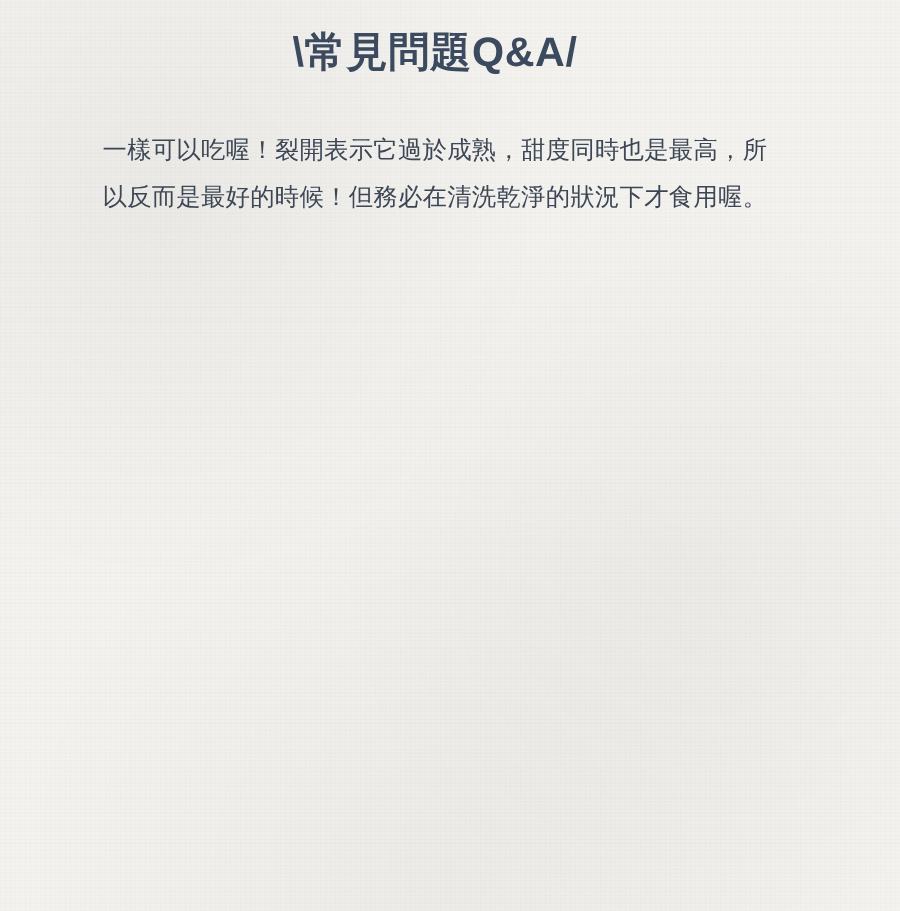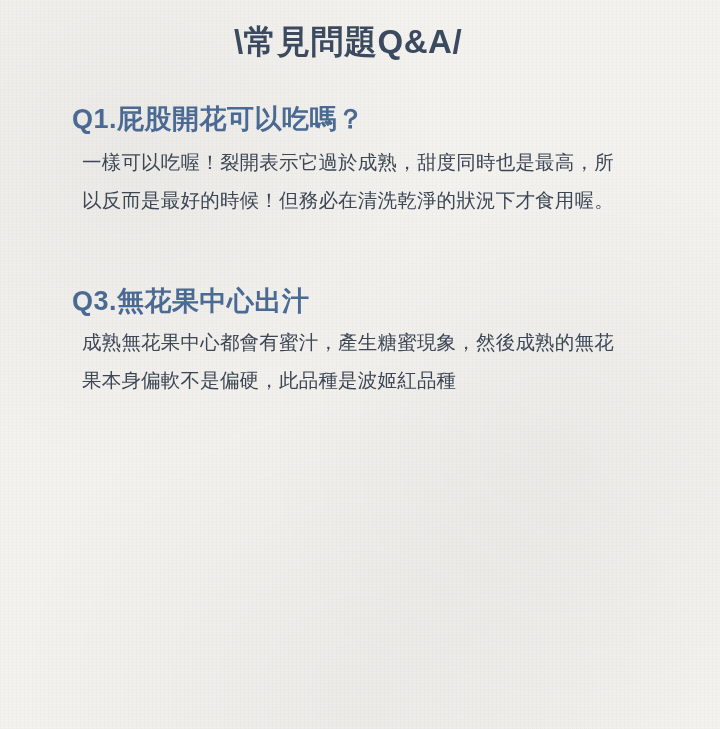--- a/index.html
+++ b/index.html
@@ -79,27 +79,22 @@
 
 <div class="page clip-bottom">
 
   <div class="title-wrap">
     <span class="title">\常見問題Q&amp;A/</span>
   </div>
 
   <div class="spacer-sm"></div>
 
   <div class="qa-block q1">
-    <div class="q-head">Q1.屁股開花可以吃嗎？</div>
     <div class="q-body">一樣可以吃喔！裂開表示它過於成熟，甜度同時也是最高，所以反而是最好的時候！但務必在清洗乾淨的狀況下才食用喔。</div>
   </div>
 
   <div class="spacer-md"></div>
 
 
   <div class="spacer-md"></div>
 
-  <div class="qa-block q3">
-    <div class="q-head">Q3.無花果中心出汁</div>
-    <div class="q-body">成熟無花果中心都會有蜜汁，產生糖蜜現象，然後成熟的無花果本身偏軟不是偏硬，此品種是波姬紅品種</div>
-  </div>
 
 </div>
 
 </body></html>

